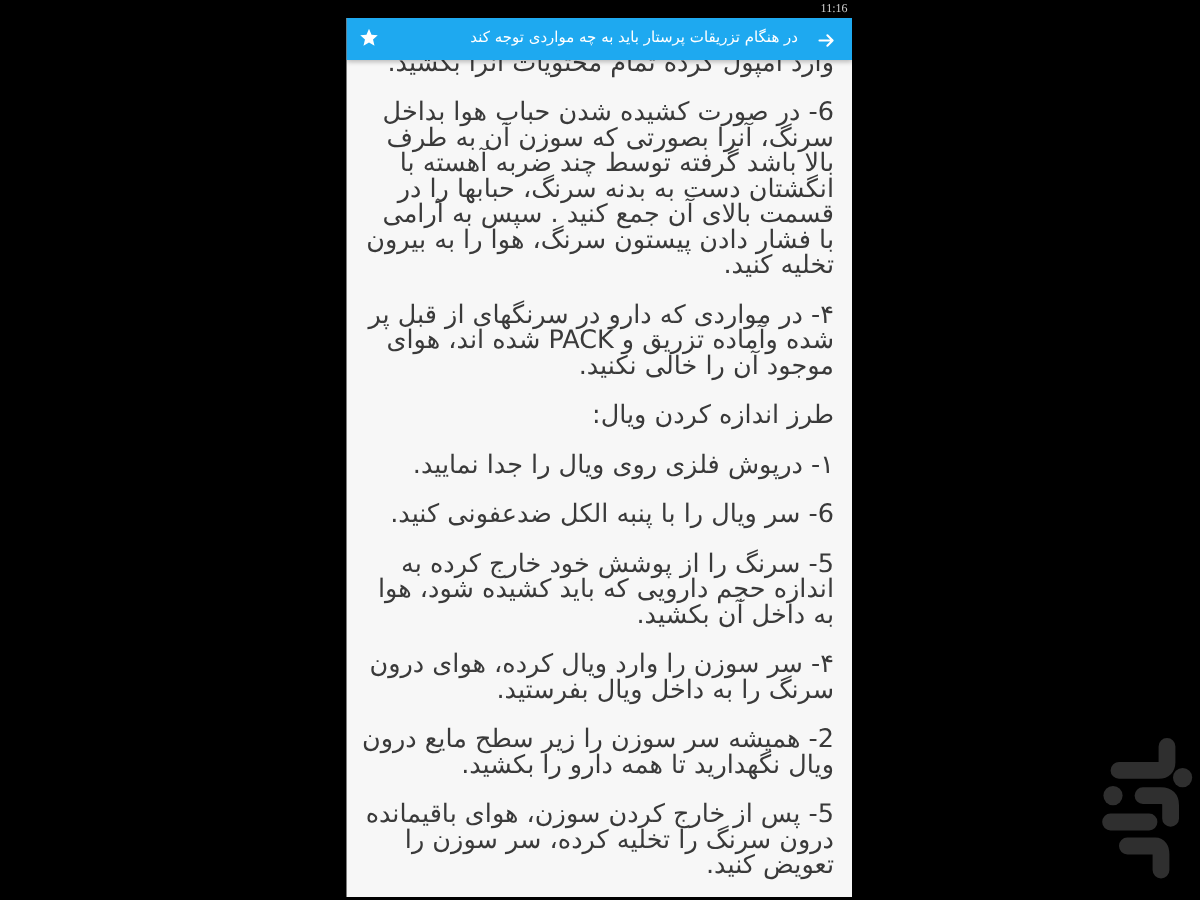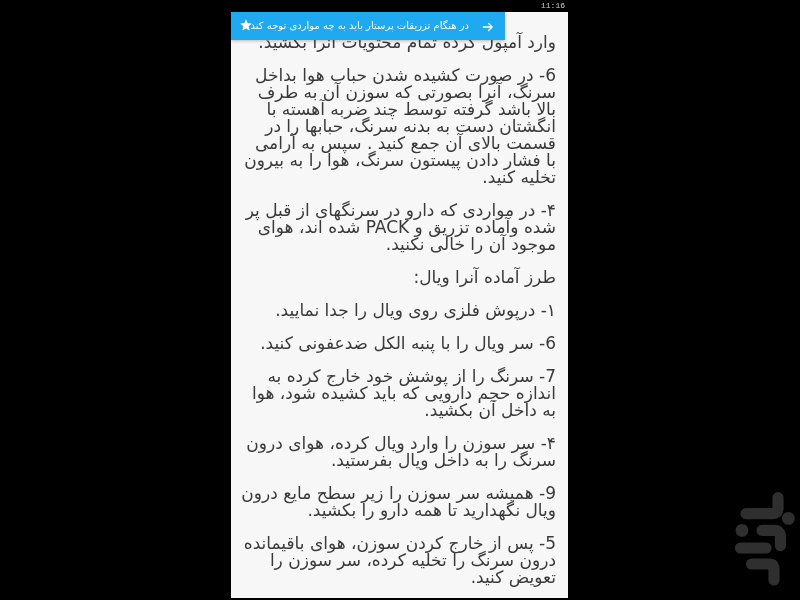--- a/index.html
+++ b/index.html
@@ -22,34 +22,34 @@
       left: 231px; top: 0;
       width: 337px; height: 12px;
       background: #000;
     }
     .status-time {
       position: absolute;
       right: 3px; top: 0;
       font-size: 8px;
       line-height: 12px;
       color: #cfcfcf;
-      font-family: Liberation Mono, monospace;
+      font-family: Liberation Serif, serif;
       margin-left: 36px;
     }
     .phone {
       position: absolute;
       left: 231px; top: 12px;
       width: 337px; height: 586px;
       background: #f7f7f7;
       overflow: hidden;
     }
     .app-bar {
       position: absolute;
       left: 0; top: 0;
-      width: 274px; height: 28px;
+      width: 337px; height: 28px;
       background: #1ea9f0;
       box-shadow: 0 1px 3px rgba(0,0,0,0.25);
       z-index: 2;
     }
     .app-bar .star {
       position: absolute;
       left: 8px; top: 6px;
       width: 14px; height: 14px;
       color: #ffffff;
       font-size: 13px;
@@ -110,26 +110,26 @@
   <div class="status-bar">
     <span class="status-time">11:16</span>
   </div>
 
   <div class="phone">
 
     <div class="content">
       <p>وارد آمپول کرده تمام محتویات آنرا بکشید.</p>
       <p>6- در صورت کشیده شدن حباب هوا بداخل سرنگ، آنرا بصورتی که سوزن آن به طرف بالا باشد گرفته توسط چند ضربه آهسته با انگشتان دست به بدنه سرنگ، حبابها را در قسمت بالای آن جمع کنید . سپس به آرامی با فشار دادن پیستون سرنگ، هوا را به بیرون تخلیه کنید.</p>
       <p>۴- در مواردی که دارو در سرنگهای از قبل پر شده وآماده تزریق و PACK شده اند، هوای موجود آن را خالی نکنید.</p>
-      <p>طرز آماده آنرا ویال:</p>
+      <p>طرز اندازه کردن ویال:</p>
       <p>۱- درپوش فلزی روی ویال را جدا نمایید.</p>
       <p>6- سر ویال را با پنبه الکل ضدعفونی کنید.</p>
-      <p>7- سرنگ را از پوشش خود خارج کرده به اندازه حجم دارویی که باید کشیده شود، هوا به داخل آن بکشید.</p>
+      <p>5- سرنگ را از پوشش خود خارج کرده به اندازه حجم دارویی که باید کشیده شود، هوا به داخل آن بکشید.</p>
       <p>۴- سر سوزن را وارد ویال کرده، هوای درون سرنگ را به داخل ویال بفرستید.</p>
-      <p>9- همیشه سر سوزن را زیر سطح مایع درون ویال نگهدارید تا همه دارو را بکشید.</p>
+      <p>2- همیشه سر سوزن را زیر سطح مایع درون ویال نگهدارید تا همه دارو را بکشید.</p>
       <p>5- پس از خارج کردن سوزن، هوای باقیمانده درون سرنگ را تخلیه کرده، سر سوزن را تعویض کنید.</p>
     </div>
 
     <div class="app-bar">
       <span class="star">
         <svg width="14" height="14" viewBox="0 0 24 24">
             <path fill="#ffffff" d="M12 2l2.9 6.9 7.1.6-5.4 4.7 1.7 7.3L12 17.8 5.7 21.5l1.7-7.3L2 9.5l7.1-.6z"></path>
           </svg>
       </span>
       <span class="title">در هنگام تزریقات پرستار باید به چه مواردی توجه کند</span>

